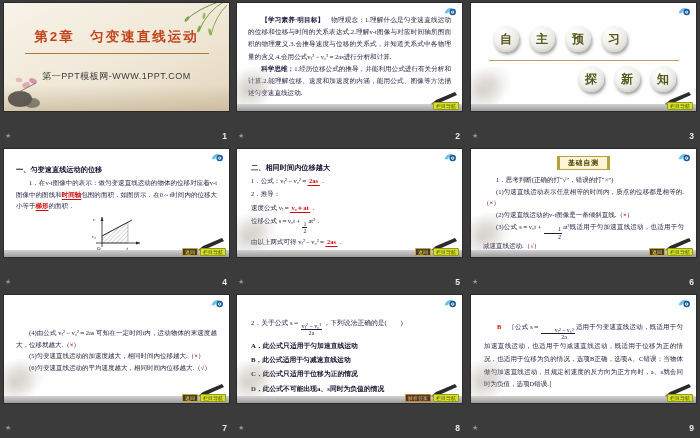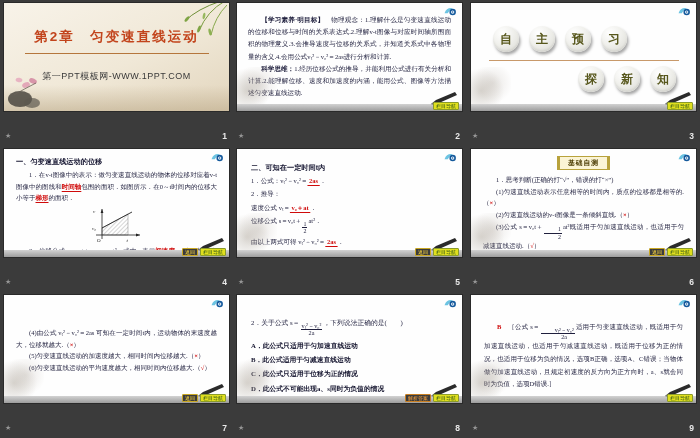--- a/index.html
+++ b/index.html
@@ -49,21 +49,21 @@
      box-shadow:1.5px 2.5px 3px rgba(0,0,0,.35),inset 0 -2px 2px rgba(0,0,0,.07);
      display:flex;align-items:center;justify-content:center;
      font-size:12px;font-weight:bold;color:#57571c;font-family:"Liberation Serif",serif;}
   .crow1{position:absolute;top:23px;left:22px;display:flex;gap:10px;}
   .crow2{position:absolute;top:63px;right:20px;display:flex;gap:10px;}
   .div3{position:absolute;top:57px;left:18px;width:190px;border-top:1px solid #c8996a;}
   
   .h{font-weight:bold;color:#12122e;font-size:7.2px;}
   .txt{font-size:6.5px;line-height:1.8;text-align:justify;color:#1f1f3d;}
   .ind{text-indent:2em;}
-  .s4 .h{margin:8px 12px 0;}
+  .s4 .h{margin:16px 12px 0;}
   .s4 .p1{margin:2px 12px 0;}
   .graphwrap{margin:1px 0 0 86px;height:40px;}
   .s4 .p2{margin:0 12px 0;}
   .s5 .h{margin:14px 0 0 14px;}
   .s5 .ln{margin:3px 14px 0;font-size:6.5px;line-height:1.6;}
   .hdr6{margin:7px auto 0;width:fit-content;font-weight:bold;font-size:6.8px;color:#4a3a00;
         background:#fbf4d5;border:1px solid #b8a23c;border-left-width:3px;border-right-width:3px;
         padding:1px 8px;letter-spacing:1px;font-family:"Liberation Sans",sans-serif;}
   .s6 .q{margin:4px 12px 0;}
   .s6 .it,.s7 .it{margin:0 12px 0;}
@@ -221,21 +221,21 @@
   </div>
 
   <div class="cell">
     <div class="slide s5">
       <svg class="swirl" viewBox="0 0 24 20">
         <path d="M1 13 Q5 2 16 4 Q9 7 7 13 Z" fill="#6cc4e2"></path>
         <circle cx="16" cy="11" r="6" fill="#14599c"></circle>
           <circle cx="16" cy="11" r="3" fill="#ffffff"></circle>
           <circle cx="16" cy="11" r="1.4" fill="#14599c"></circle>
       </svg>
-      <div class="h">二、可知在一定时间t内</div>
+      <div class="h">二、相同时间内位移越大</div>
       <div class="txt ln"><span>1．公式：vₜ²－v₀²＝</span><span class="sg-r">&nbsp;2as&nbsp;</span><span>．</span></div>
       <div class="txt ln"><span>2．推导：</span></div>
       <div class="txt ln"><span>速度公式 vₜ＝</span><span class="sg-r">&nbsp;v₀＋at&nbsp;</span><span>．</span></div>
       <div class="txt ln"><span>位移公式 s＝v₀t＋</span><span class="frac">
             <span class="num">1</span>
             <span class="den">2</span>
           </span><span>at²．</span></div>
       <div class="txt ln"><span>由以上两式可得 vₜ²－v₀²＝</span><span class="sg-r">&nbsp;2as&nbsp;</span><span>．</span></div>
       <div class="flower-faint"></div>
       <svg class="pen" width="26" height="14" viewBox="0 0 26 14">

